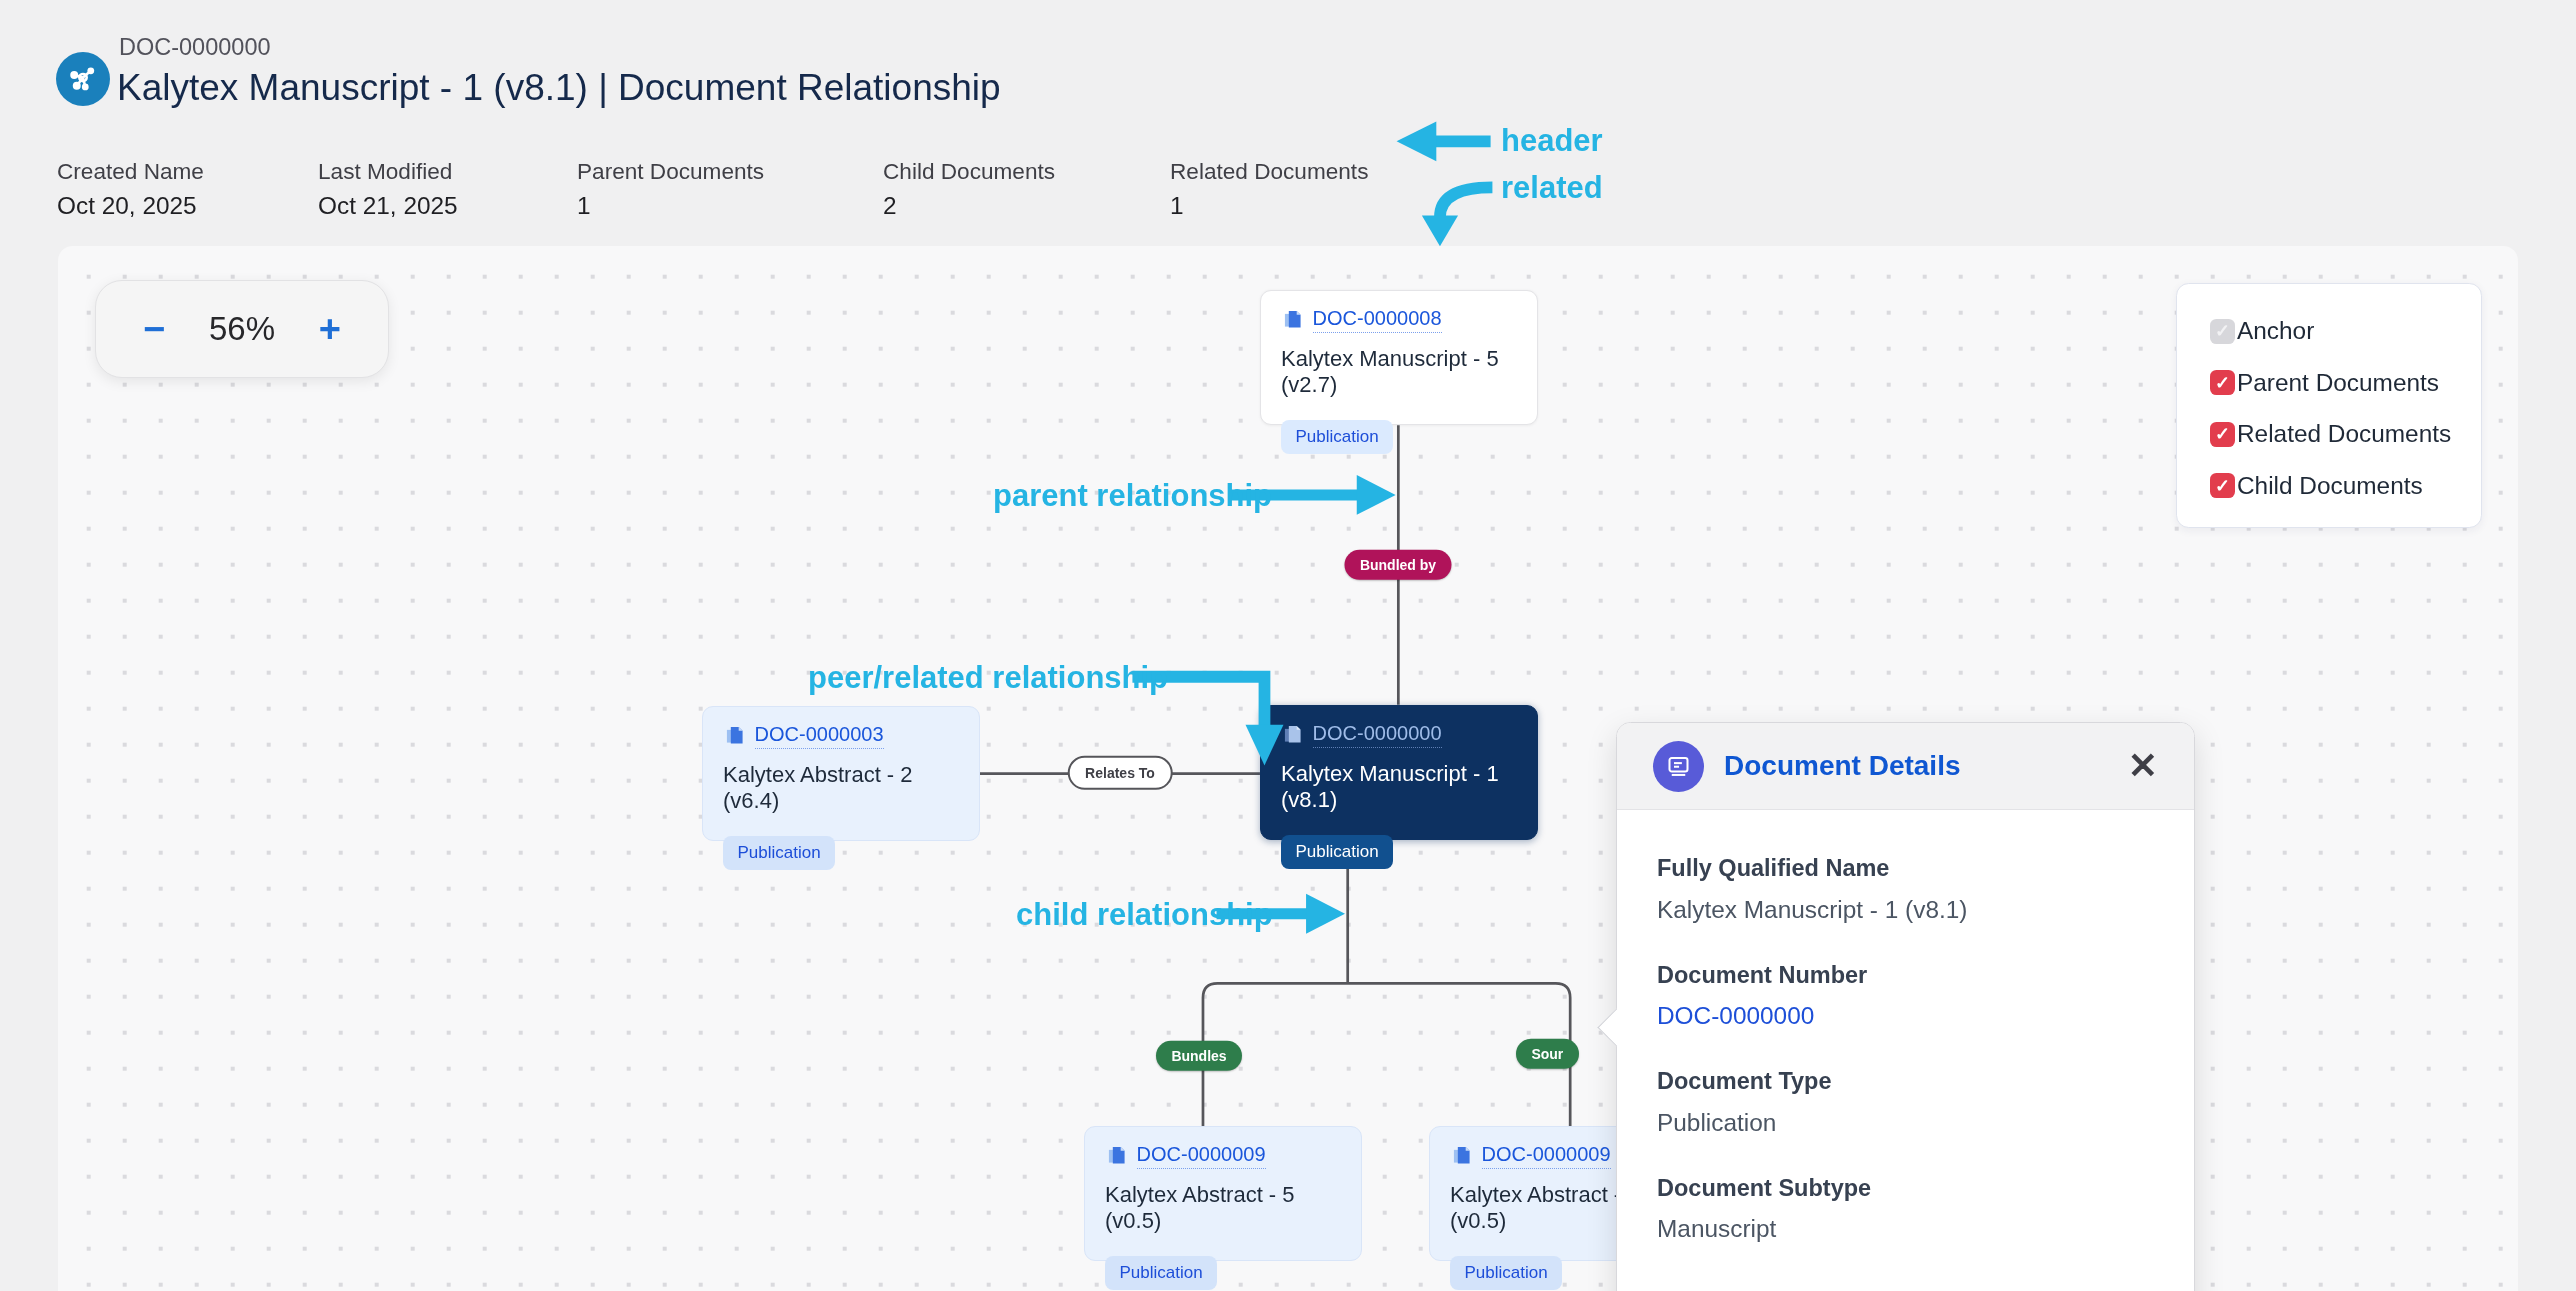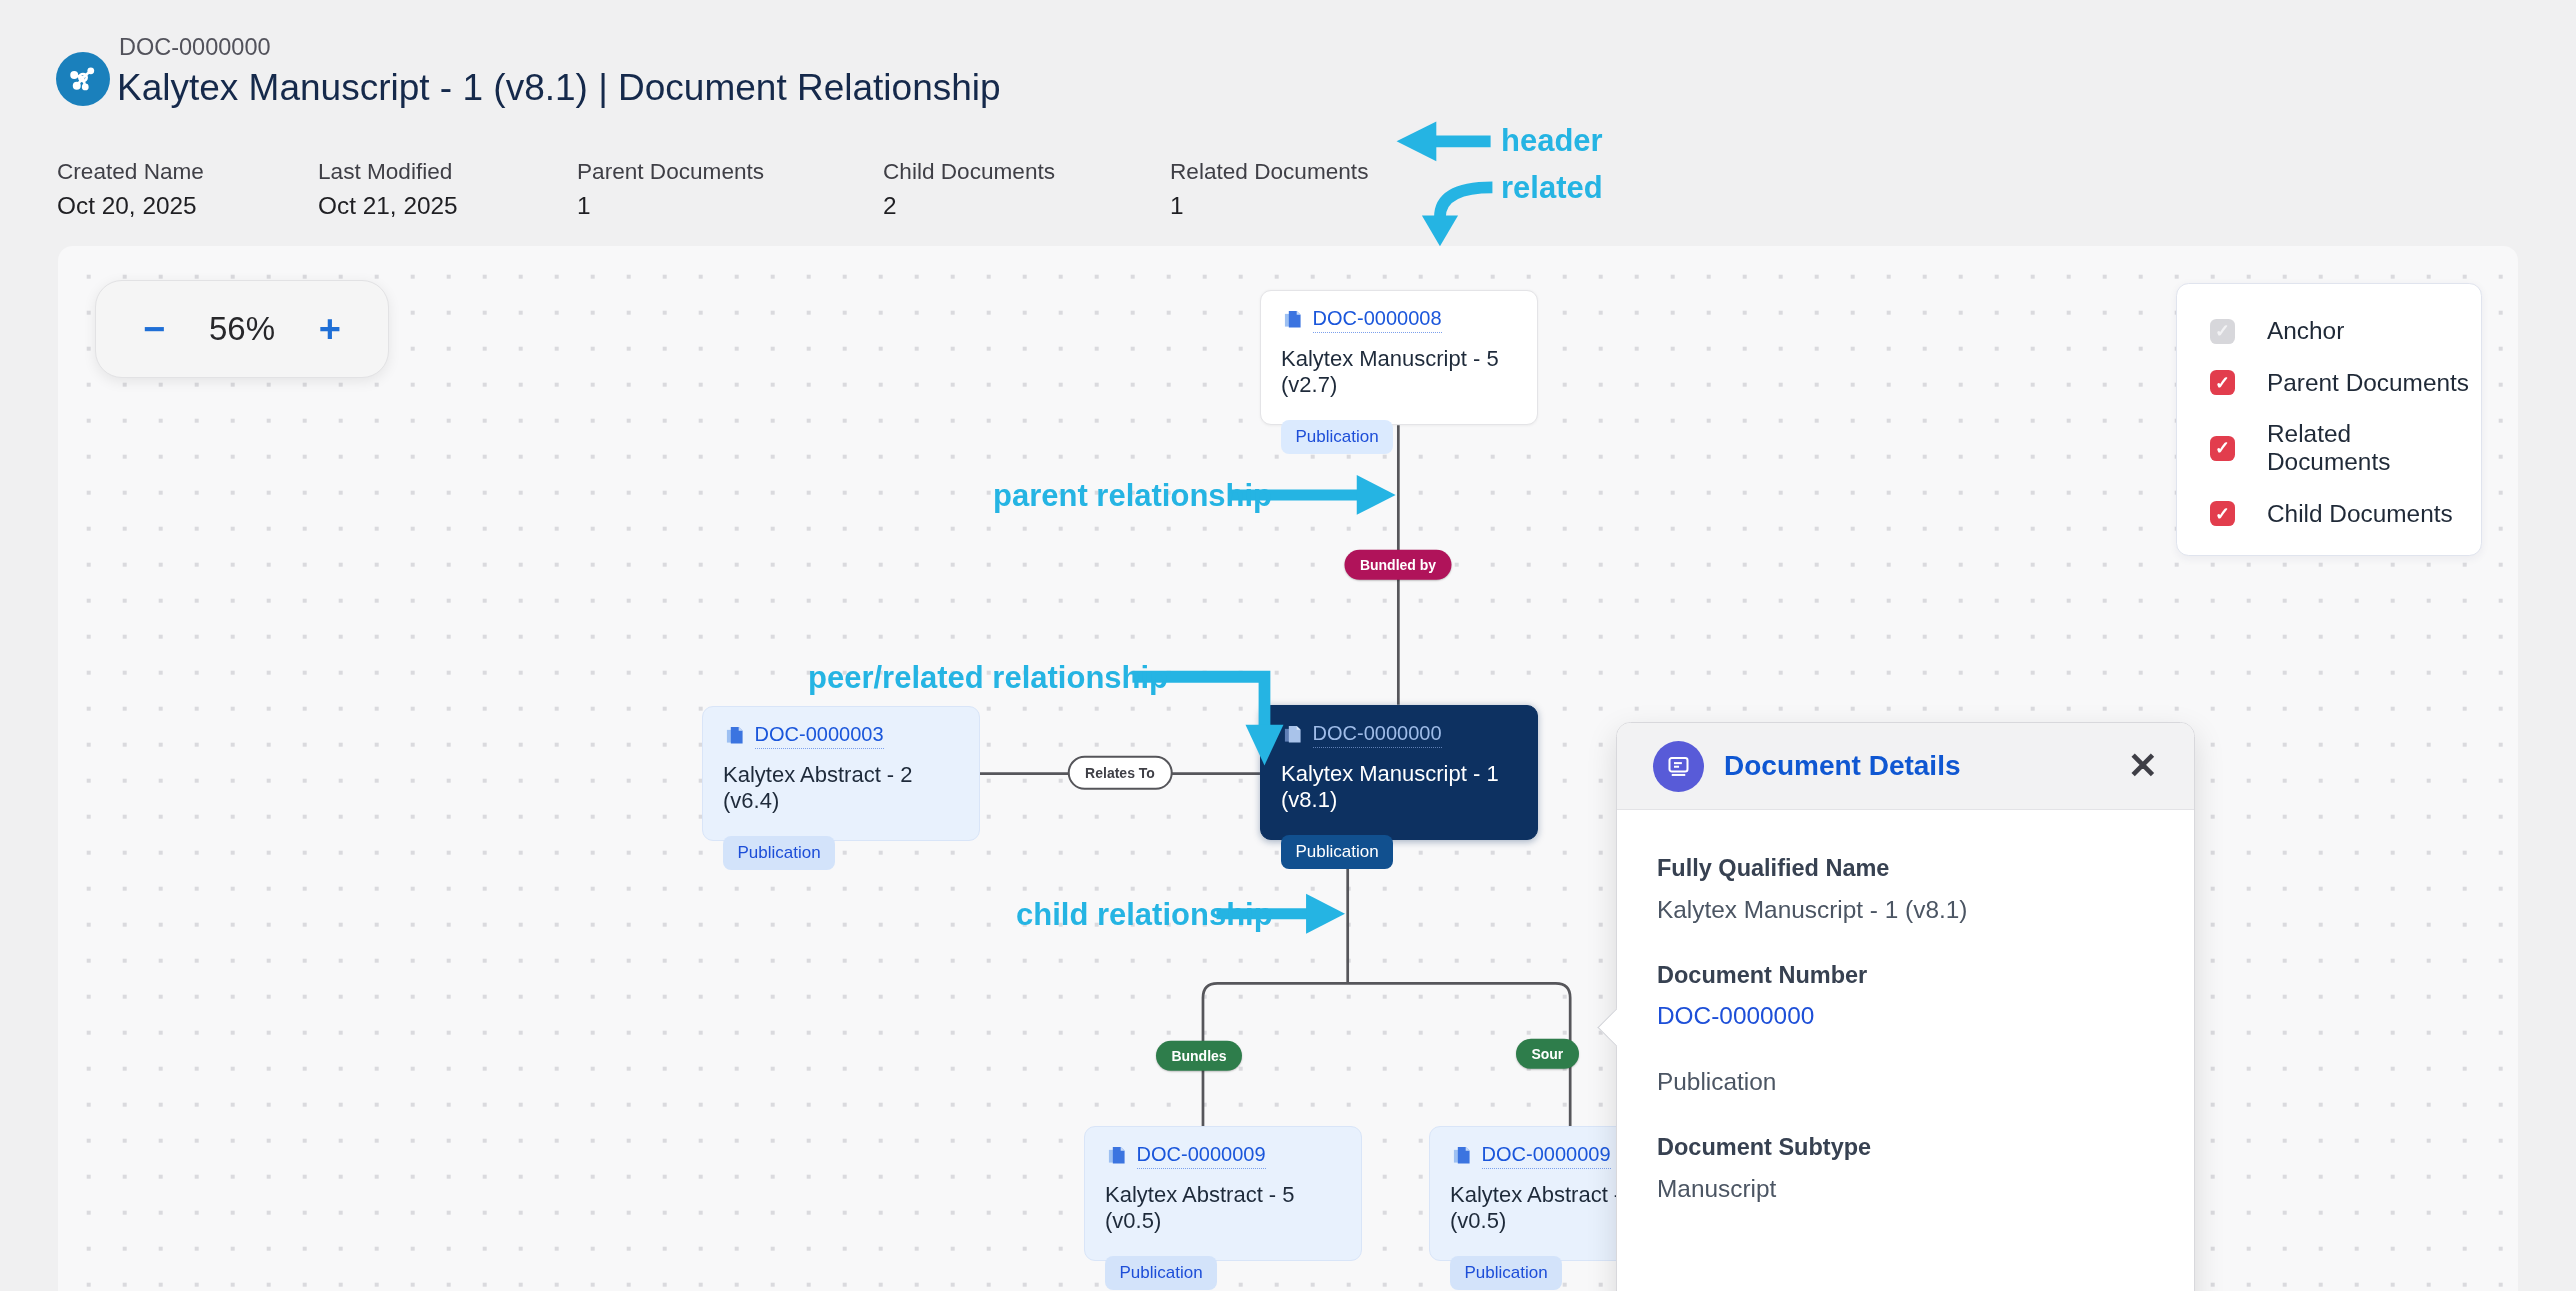--- a/index.html
+++ b/index.html
@@ -51,21 +51,21 @@
                background:#f5f5f5; border:0.9px solid #e2e2e4; border-radius:27px;
                box-shadow:0 3.6px 12.7px rgba(0,0,0,.08); display:flex; align-items:center;
                justify-content:space-between; padding:0 47px; }
   .zoom-btn { font-size:38px; font-weight:bold; color:#1f6fd6; cursor:pointer; line-height:1; background:none; border:none; font-family:inherit; }
   .zoom-level { font-size:33px; font-weight:normal; color:#27272a; }
 
   
   .legend { position:absolute; left:2176px; top:283px; width:306px; z-index:30;
             background:#ffffff; border:0.9px solid #e0e4ee; border-radius:12.7px;
             box-shadow:0 2.7px 9px rgba(30,40,80,.06); padding:33px 0 27px 33px; }
-  .legend-item { display:flex; align-items:center; gap:32px; margin-bottom:23.5px; cursor:pointer; }
+  .legend-item { display:flex; align-items:center; gap:2px; margin-bottom:23.5px; cursor:pointer; }
   .legend-item:last-child { margin-bottom:0; }
   .checkbox { width:25px; height:25px; border-radius:6.3px; display:flex; align-items:center;
               justify-content:center; flex:0 0 auto; }
   .checkbox::after { content:"\2713"; color:#fff; font-size:18px; font-weight:bold; }
   .checkbox.red  { background:#e23d4d; }
   .checkbox.gray { background:#d7d7db; } .checkbox.gray::after { color:#f2f2f4; }
   .legend-label { font-size:24.4px; color:#1f2937; }
 
   
   .panel { position:absolute; left:1558px; top:476px; width:579px; height:606px; z-index:20;
@@ -231,20 +231,21 @@
     <div class="panel-body">
       <div class="field">
         <div class="field-label">Fully Qualified Name</div>
         <div class="field-value">Kalytex Manuscript - 1 (v8.1)</div>
       </div>
       <div class="field">
         <div class="field-label">Document Number</div>
         <div class="field-value link">DOC-0000000</div>
       </div>
       <div class="field">
+        <div class="field-label">Document Type</div>
         <div class="field-value">Publication</div>
       </div>
       <div class="field">
         <div class="field-label">Document Subtype</div>
         <div class="field-value">Manuscript</div>
       </div>
     </div>
   </div>
 </div>
 

